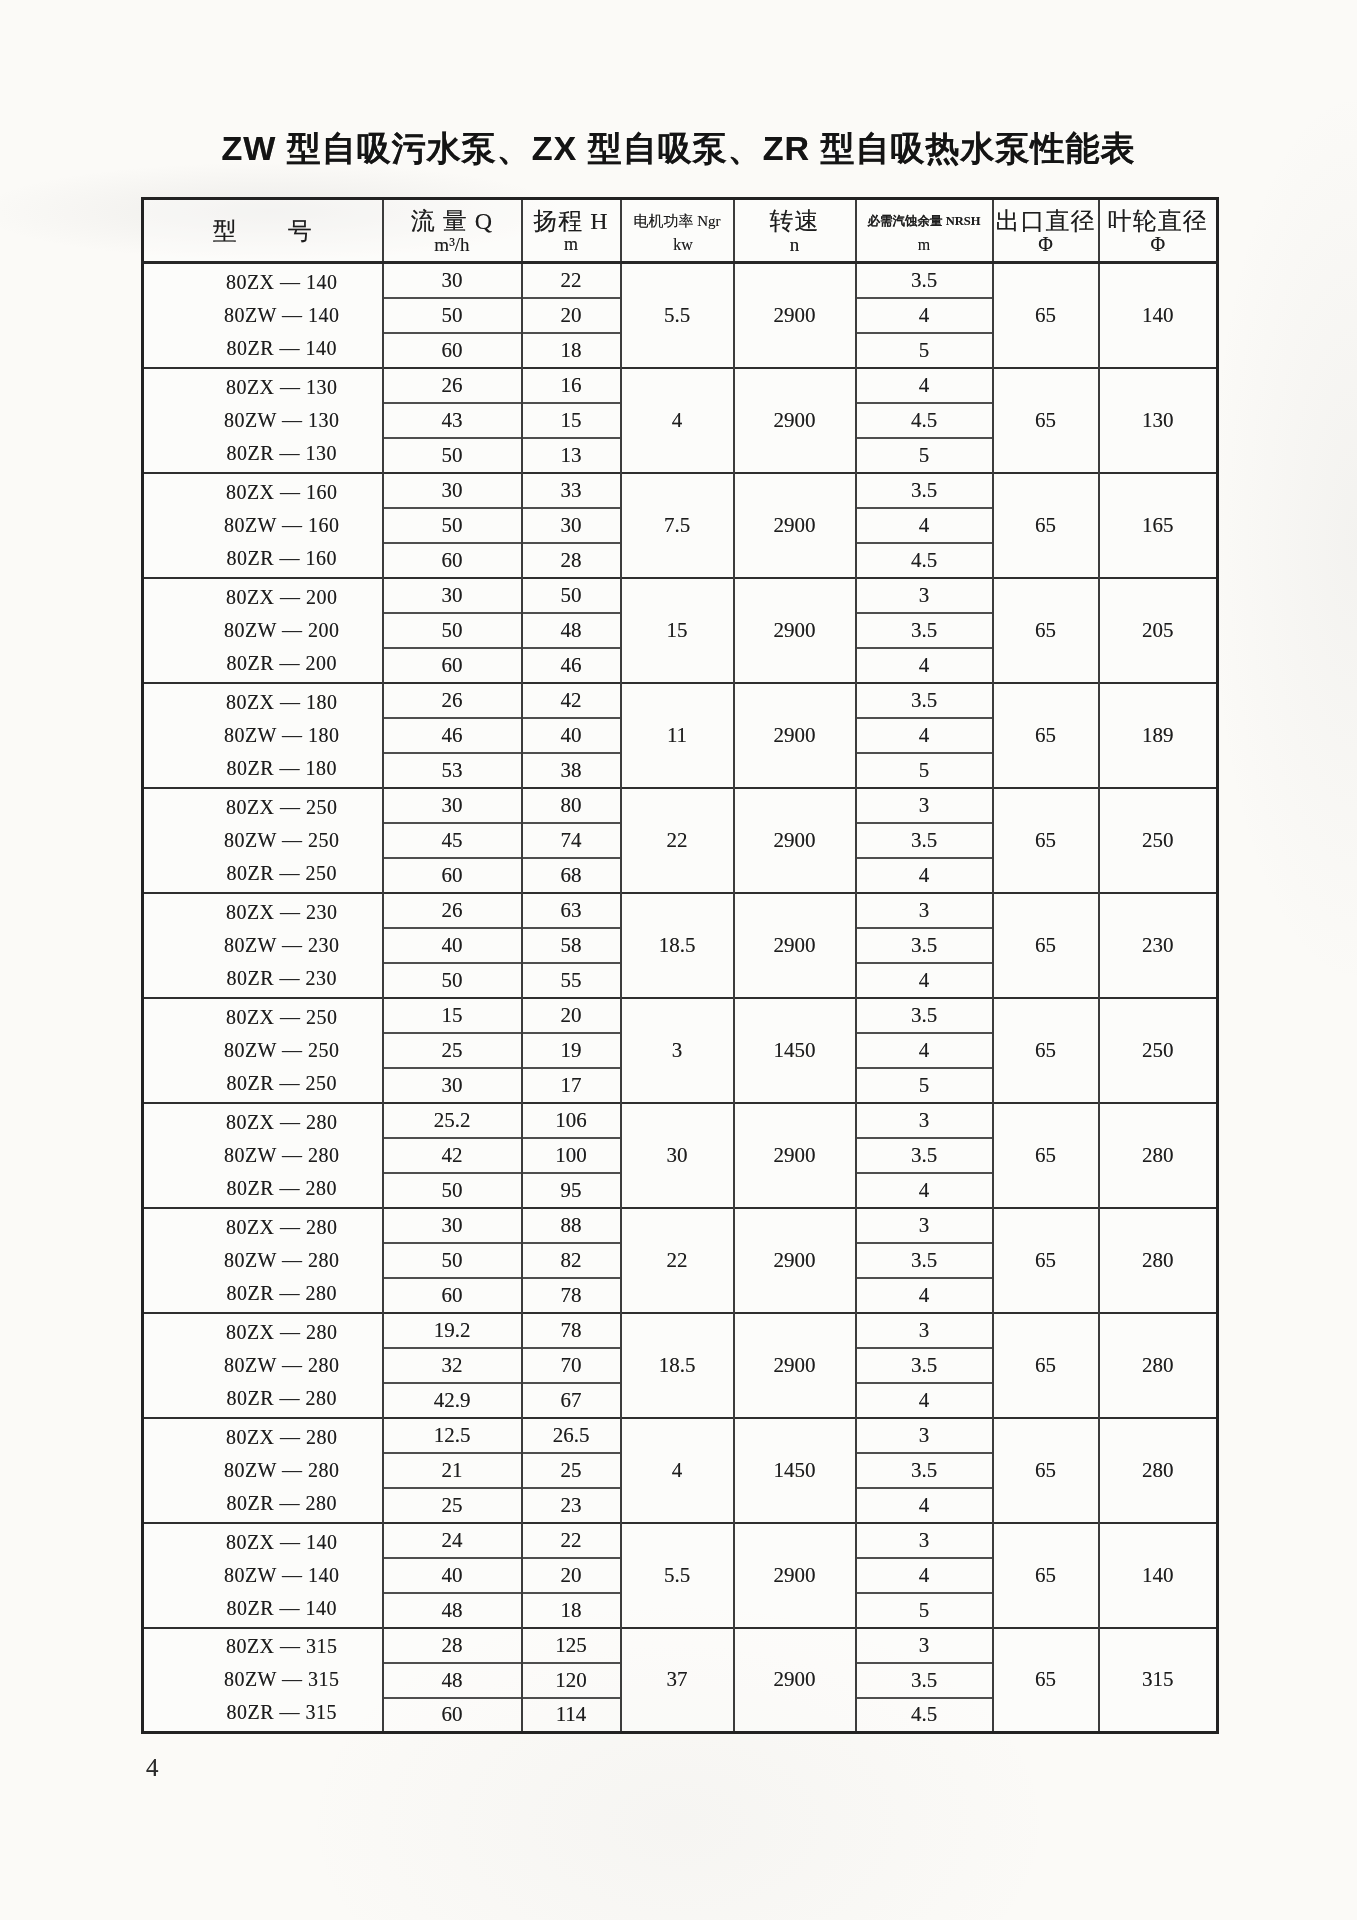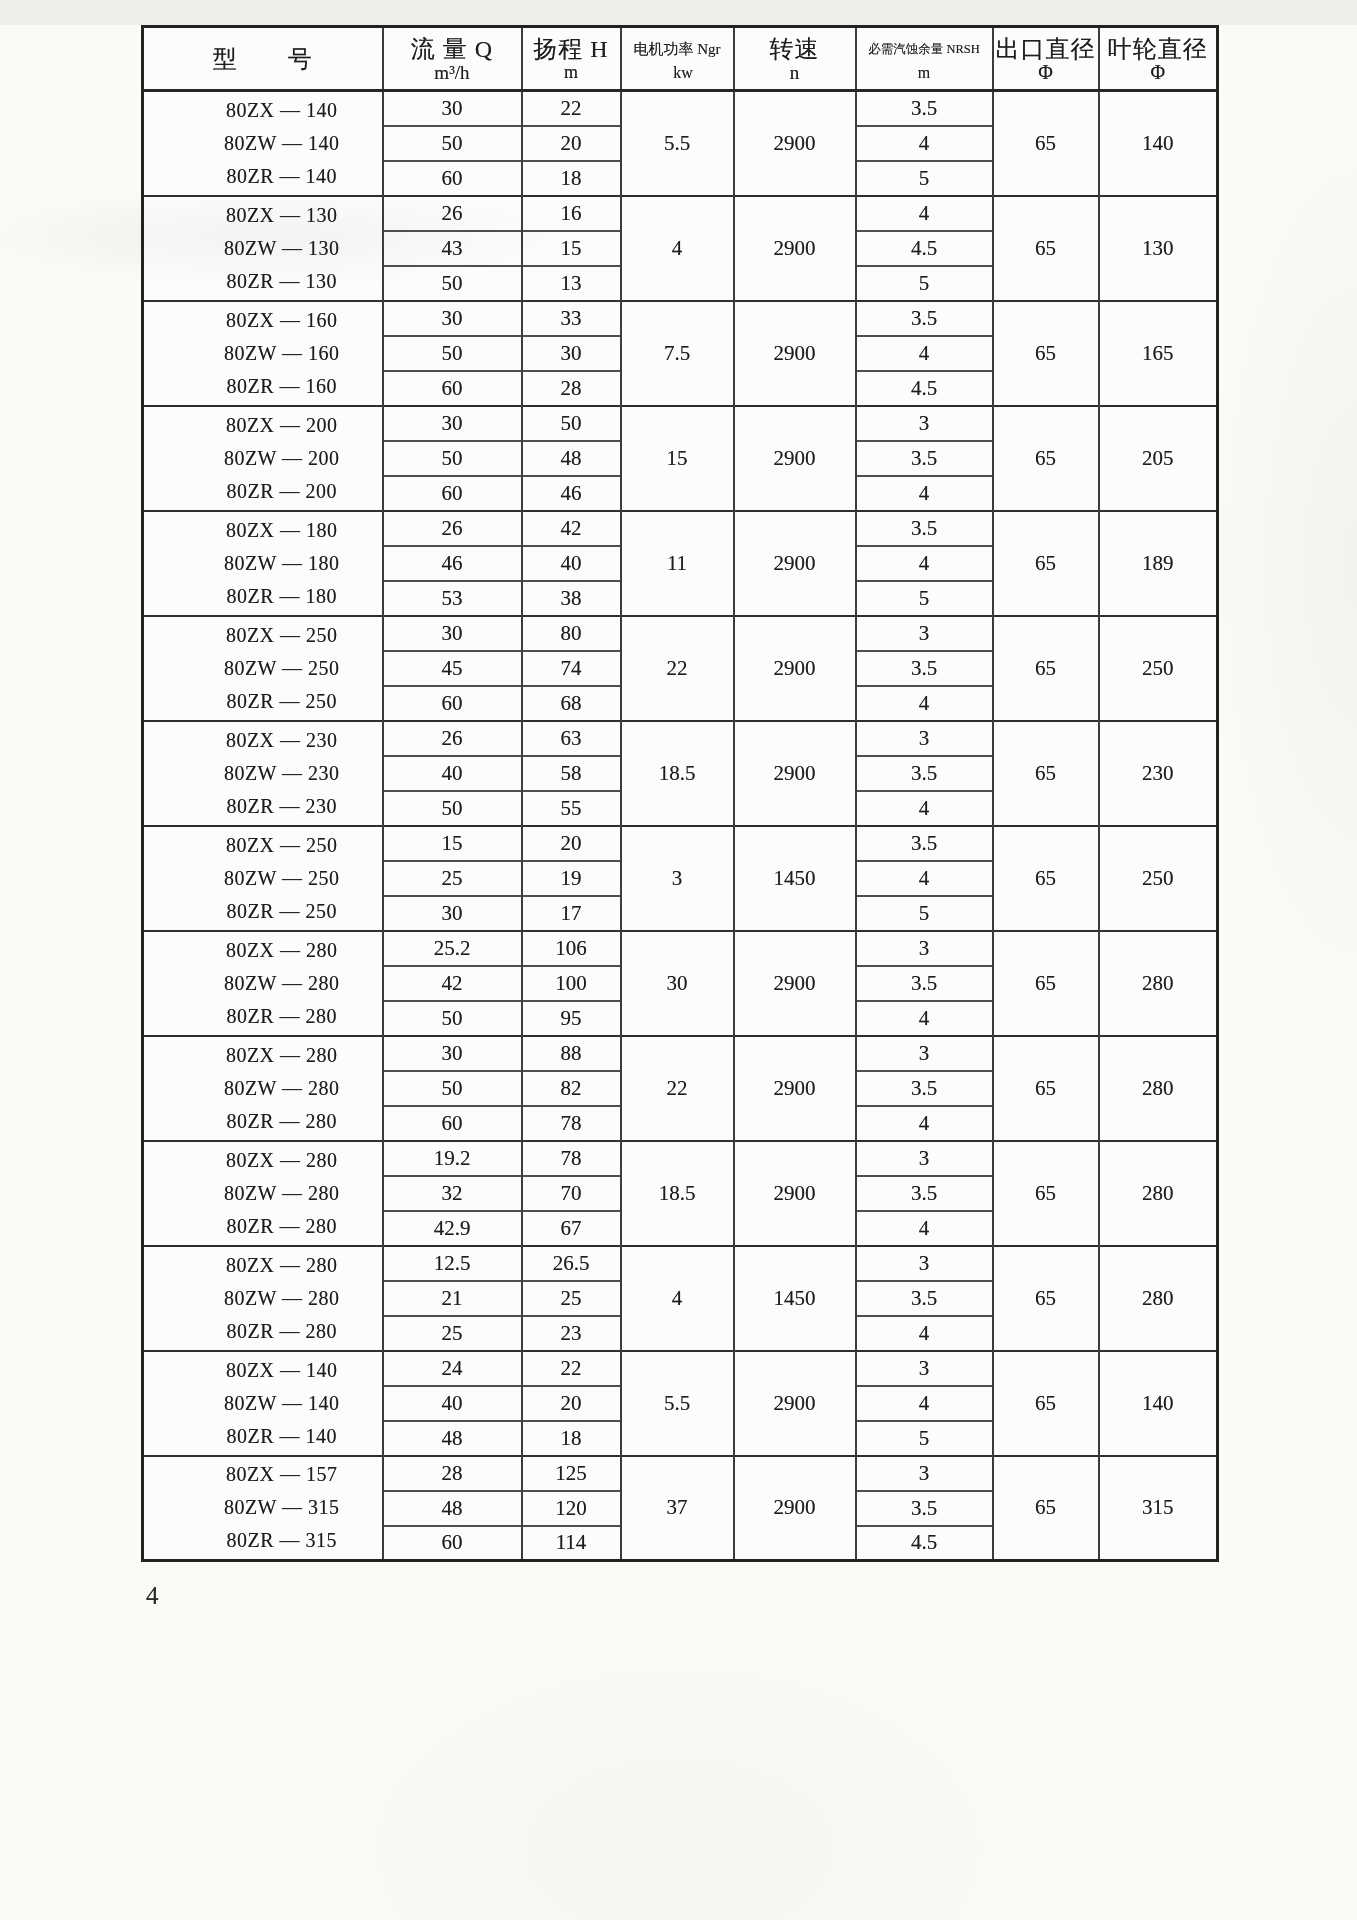--- a/index.html
+++ b/index.html
@@ -46,21 +46,21 @@
   }
   thead th {
     border-bottom: 3px solid #272727;
     height: 64px;
     font-weight: 400;
   }
   .h-main { font-size: 24px; line-height: 25px; padding-top: 2px; letter-spacing: 1px; }
   .h-sub  { font-size: 18px; line-height: 21px; }
   th[data-name="col-header-power"] .h-main { font-size: 15px; font-weight: 400; letter-spacing: 0; }
   th[data-name="col-header-power"] .h-sub  { font-size: 16px; padding-left: 12px; }
-  th[data-name="col-header-npsh"]  .h-main { font-size: 12.5px; font-weight: 400; letter-spacing: 0; }
+  th[data-name="col-header-npsh"]  .h-main { font-size: 12.5px; font-weight: 700; letter-spacing: 0; }
   th[data-name="col-header-npsh"]  .h-sub  { font-size: 16px; }
   th[data-name="col-header-flow"] .h-sub,
   th[data-name="col-header-speed"] .h-sub { font-size: 19px; }
   th[data-name="col-header-outlet"] .h-sub,
   th[data-name="col-header-impeller"] .h-sub { font-size: 20px; }
   tbody td { height: 35px; }
   tr.group-start td { border-top: 2.5px solid #2e2e2e; }
   td.sub { border-top: 2px solid #4e4e4e; }
   td.model-cell { font-size: 20px; }
   .model-line { line-height: 33px; letter-spacing: 0.5px; white-space: nowrap; margin-left: 38px; }
@@ -68,20 +68,21 @@
     margin: 20px 0 0 146px;
     font-size: 25px;
     color: #2a2a2a;
     text-shadow: 0 0 0.5px rgba(25,25,25,0.5);
   }
 </style>
 </head>
 <body>
 
 <div class="page" data-name="document-page">
+  <div class="title" data-name="page-title">ZW 型自吸污水泵、ZX 型自吸泵、ZR 型自吸热水泵性能表</div>
 
   <table class="perf" data-name="performance-table">
     <colgroup>
       <col style="width:240px">
       <col style="width:139px">
       <col style="width:99px">
       <col style="width:113px">
       <col style="width:122px">
       <col style="width:137px">
       <col style="width:106px">
@@ -430,21 +431,21 @@
           <td class="head-cell sub" data-name="head-value">20</td>
           <td class="npsh-cell sub" data-name="npsh-value">4</td>
         </tr>
         <tr data-name="table-row">
           <td class="flow-cell sub" data-name="flow-value">48</td>
           <td class="head-cell sub" data-name="head-value">18</td>
           <td class="npsh-cell sub" data-name="npsh-value">5</td>
         </tr>
         <tr data-name="table-row" class="group-start">
           <td class="model-cell" data-name="model-cell" rowspan="3">
-            <div class="model-line" data-name="model-name">80ZX — 157</div>
+            <div class="model-line" data-name="model-name">80ZX — 315</div>
             <div class="model-line" data-name="model-name">80ZW — 315</div>
             <div class="model-line" data-name="model-name">80ZR — 315</div>
           </td>
           <td class="flow-cell" data-name="flow-value">28</td>
           <td class="head-cell" data-name="head-value">125</td>
           <td class="power-cell" data-name="power-value" rowspan="3">37</td>
           <td class="speed-cell" data-name="speed-value" rowspan="3">2900</td>
           <td class="npsh-cell" data-name="npsh-value">3</td>
           <td class="outlet-cell" data-name="outlet-diameter-value" rowspan="3">65</td>
           <td class="impeller-cell" data-name="impeller-diameter-value" rowspan="3">315</td>

